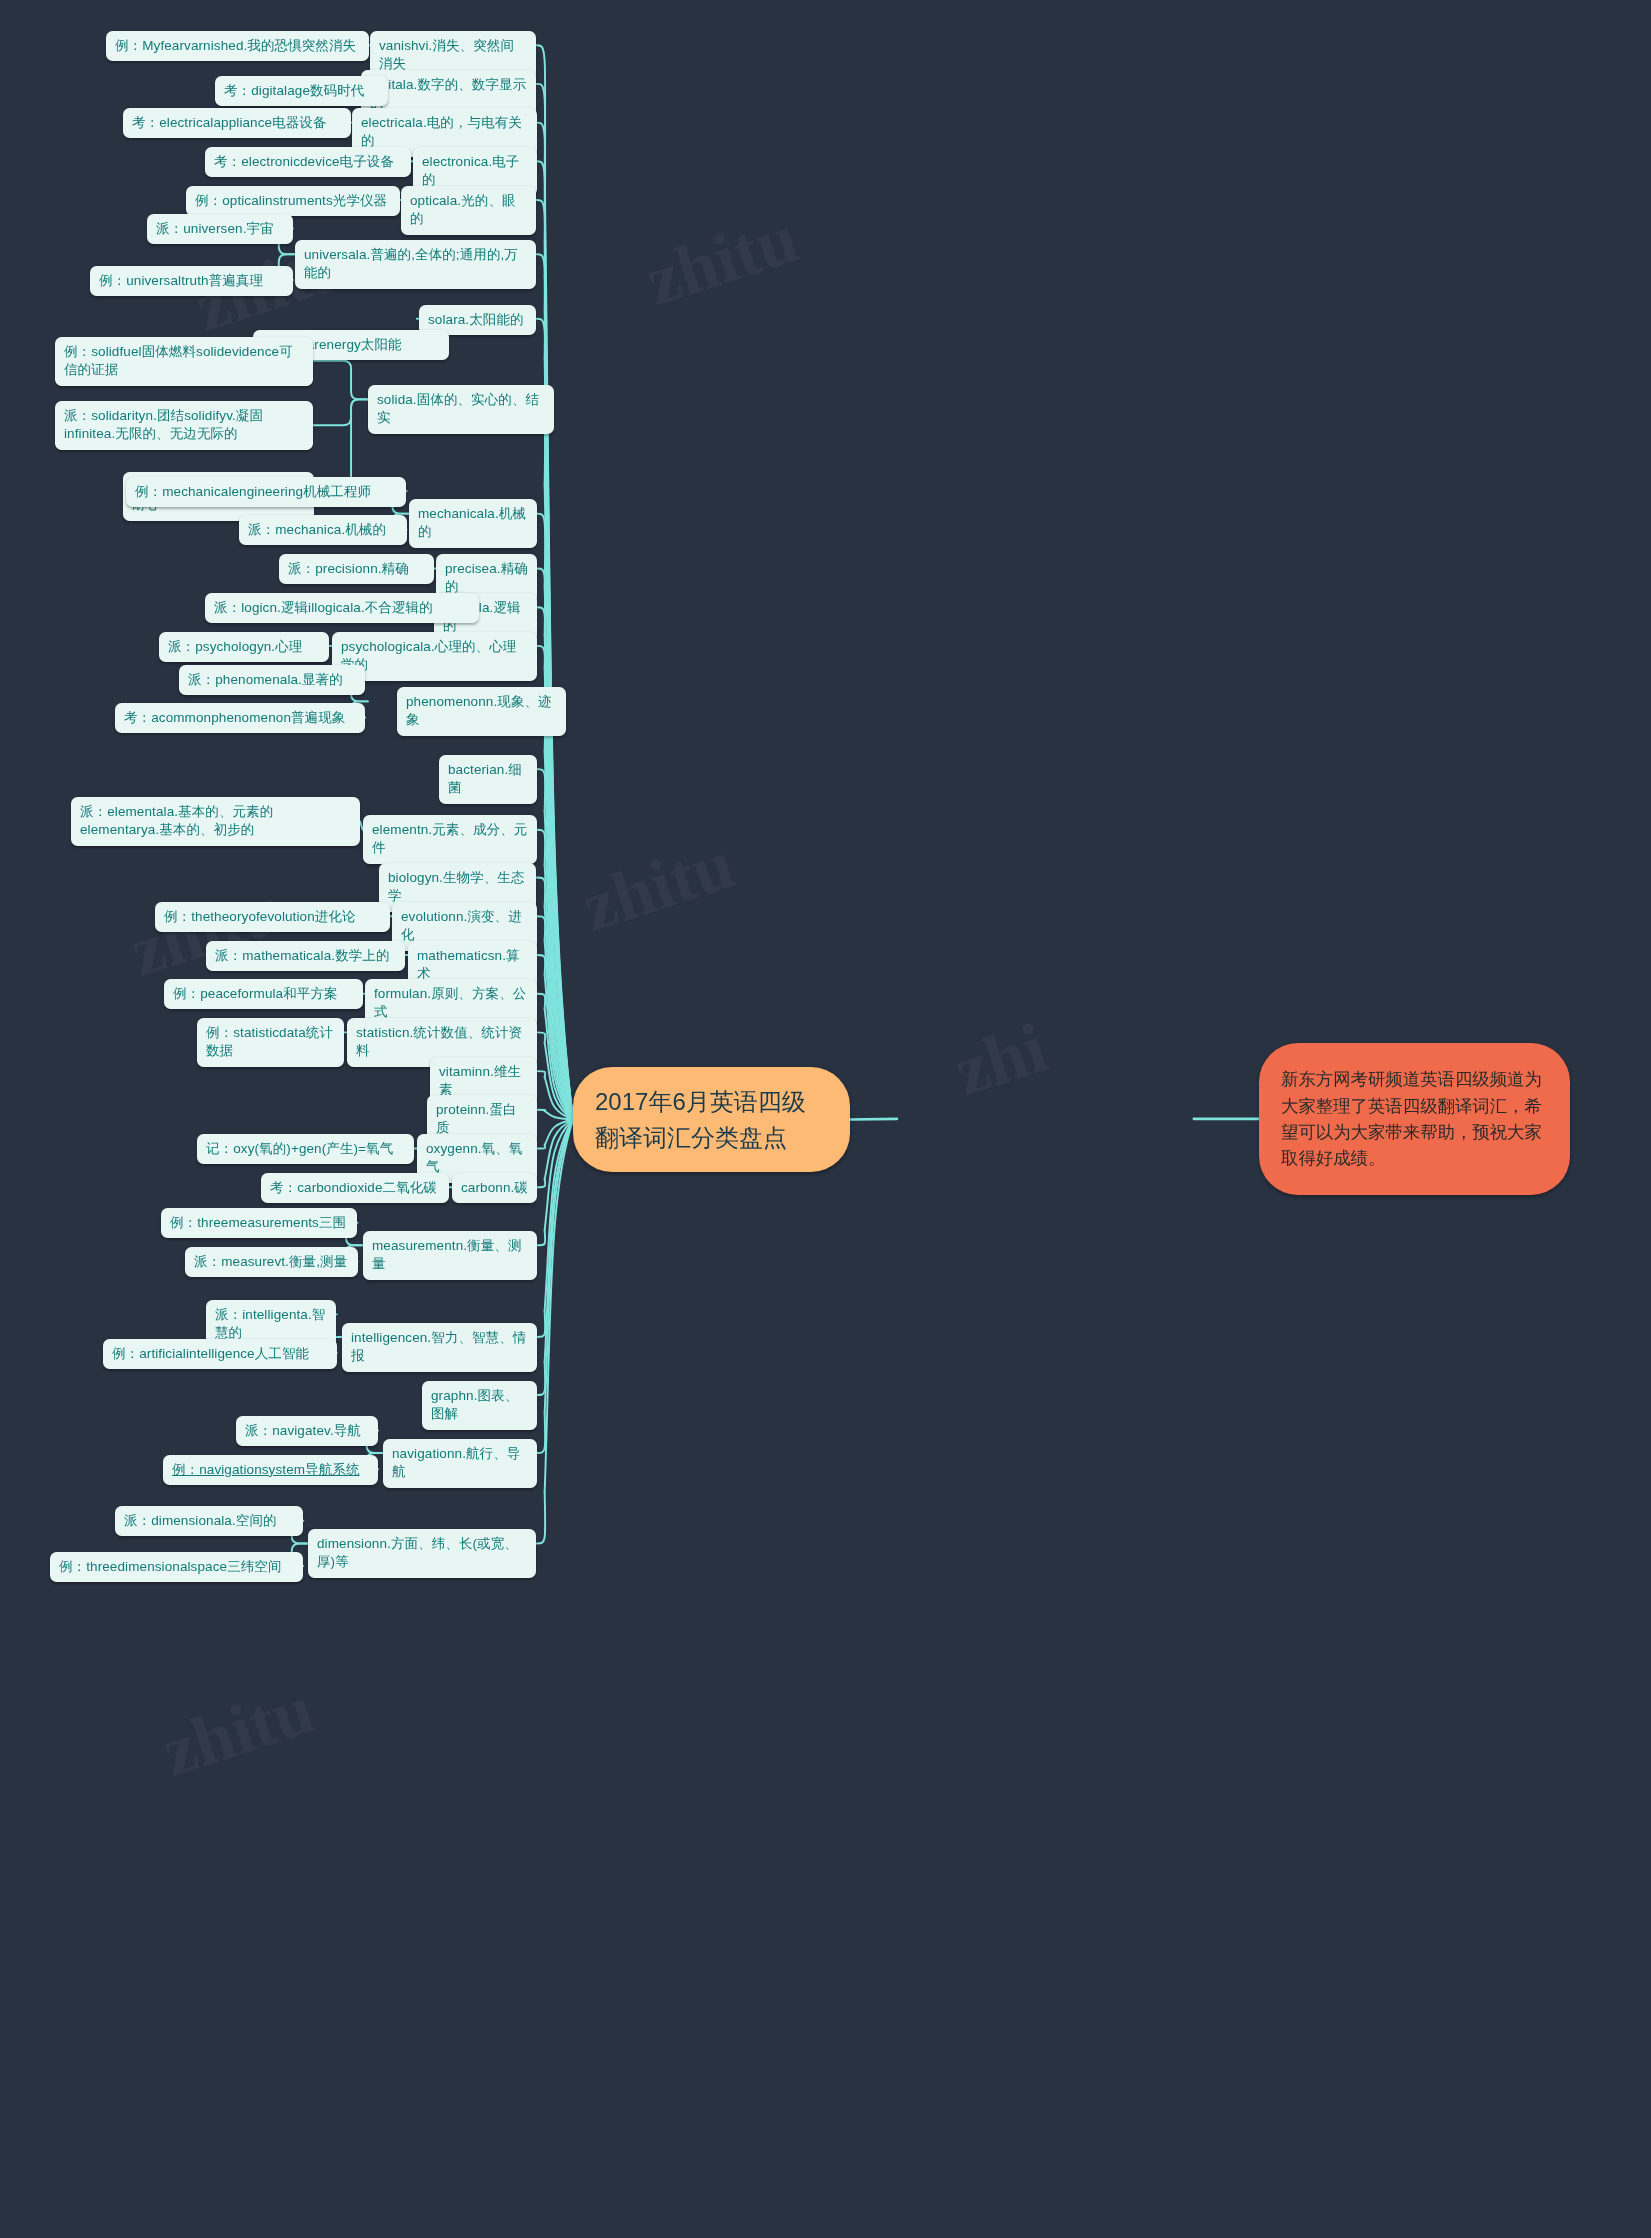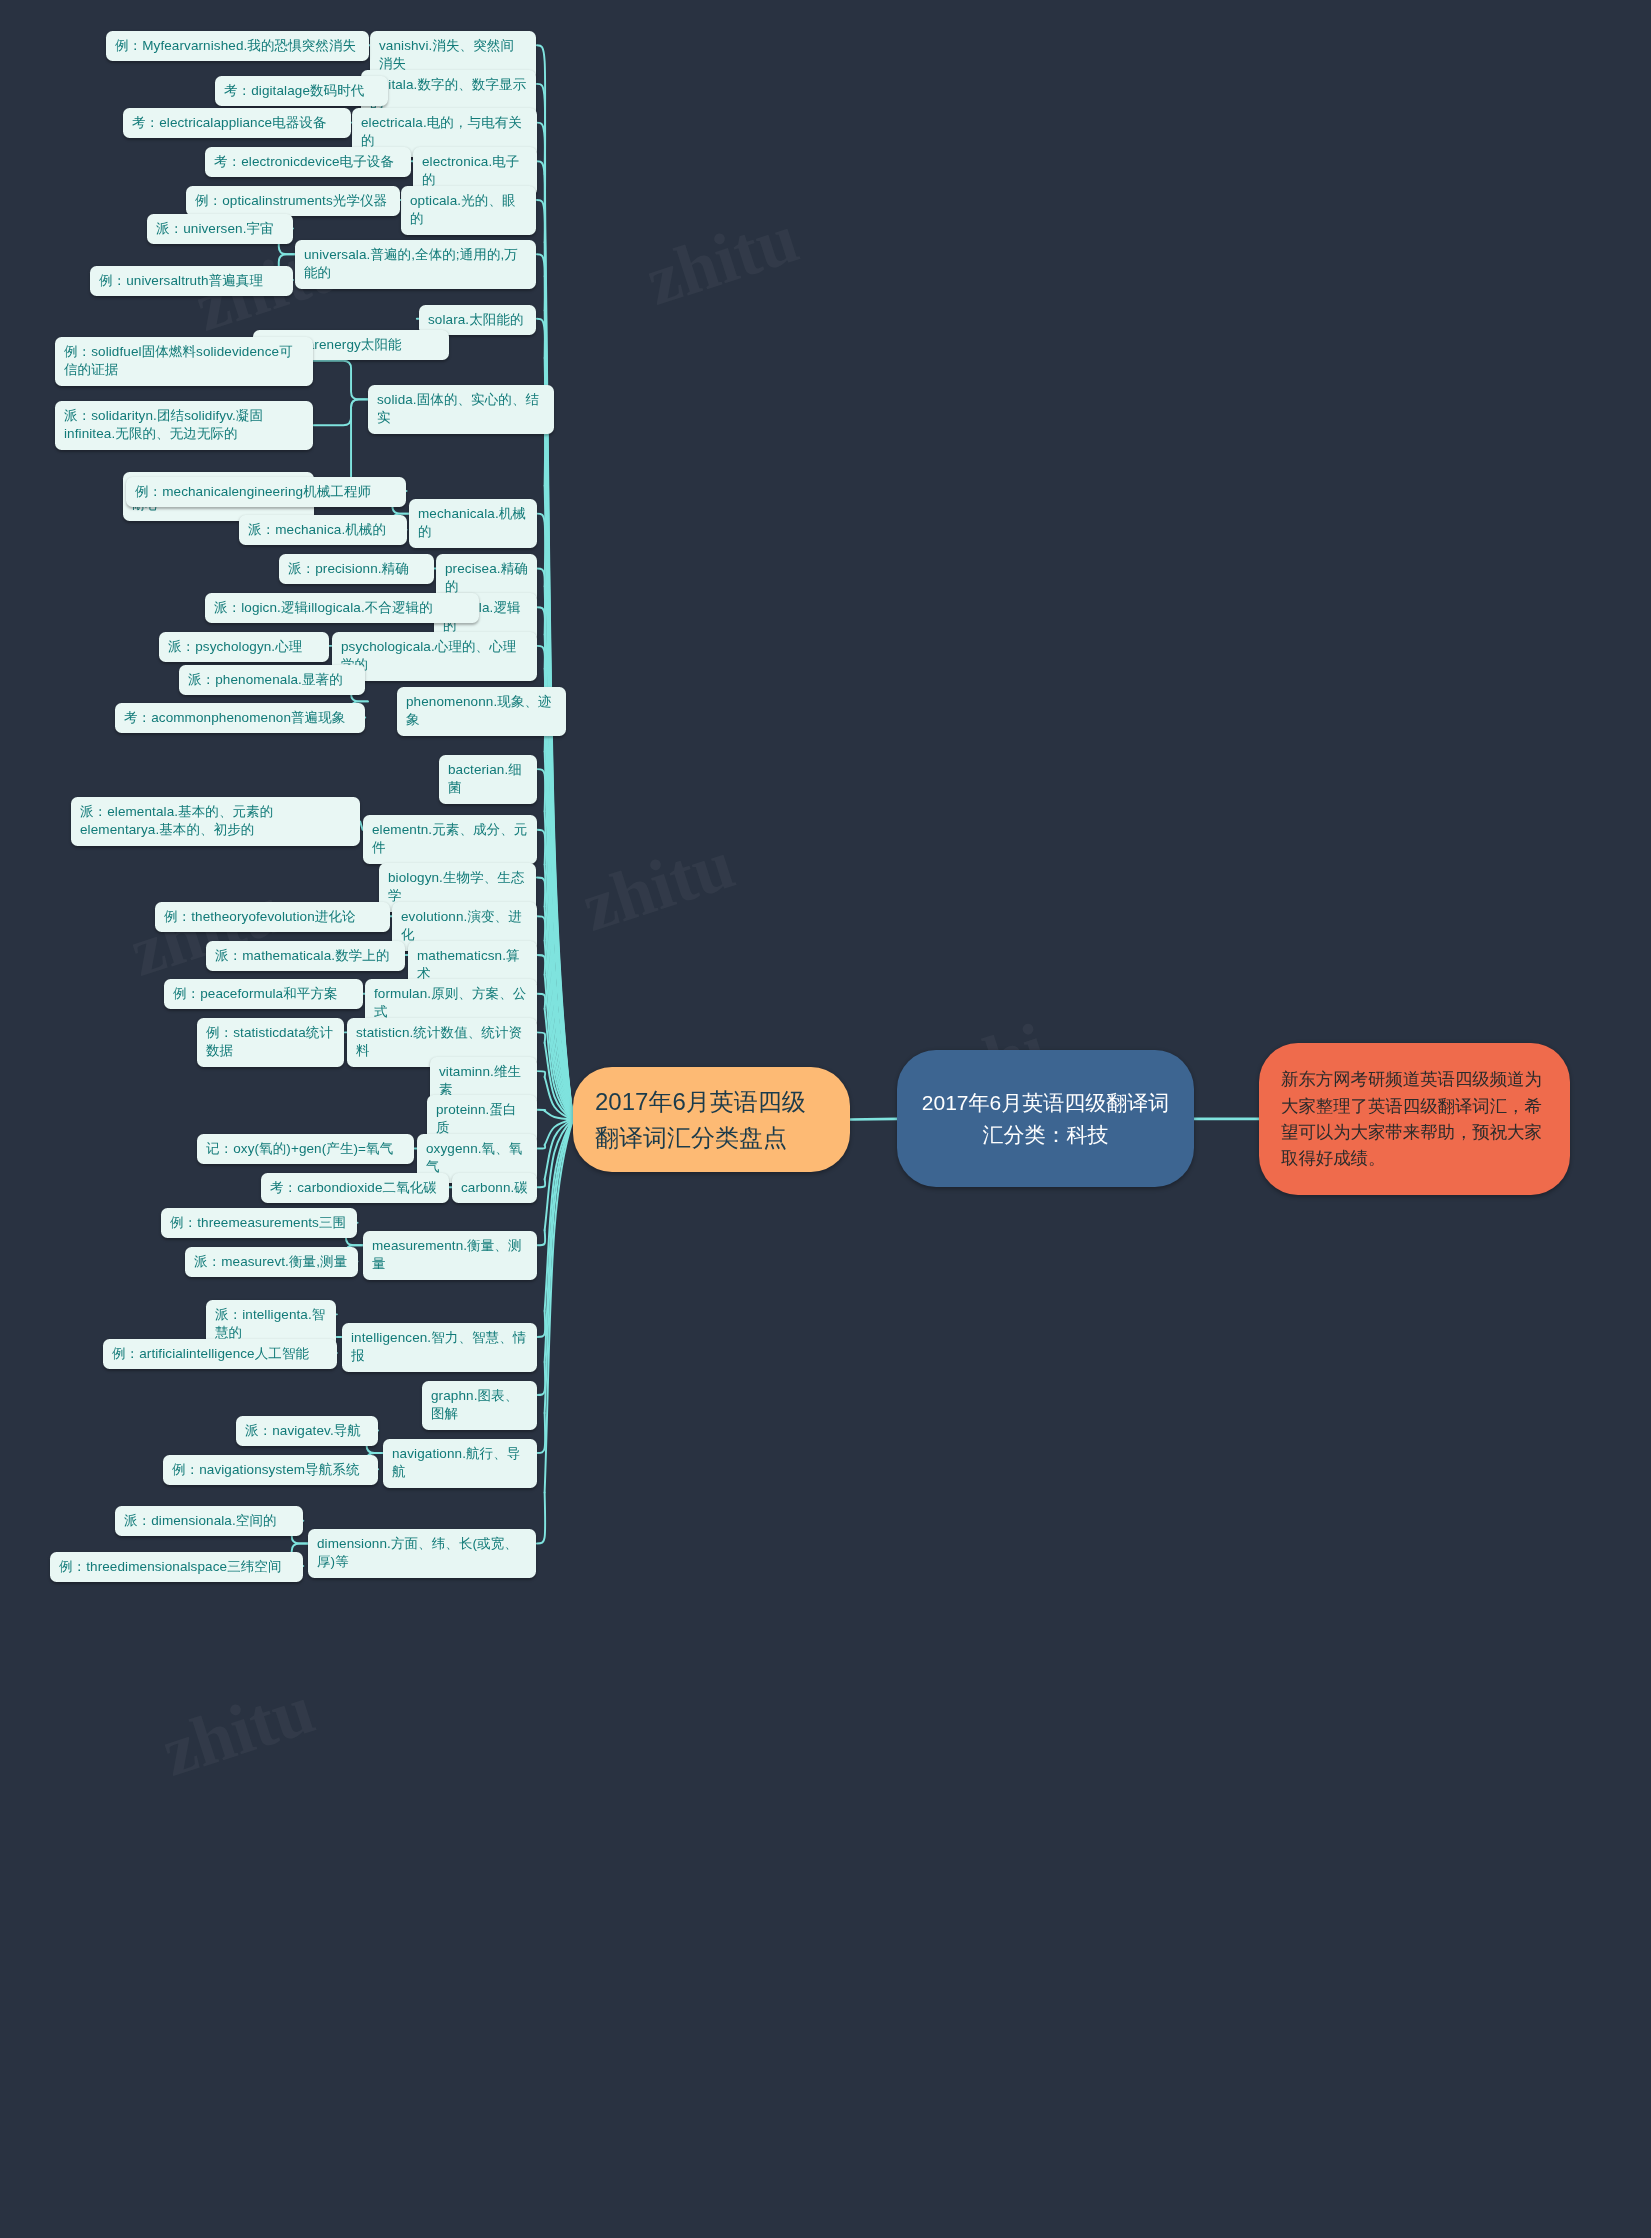--- a/index.html
+++ b/index.html
@@ -233,25 +233,24 @@
       <div class="node lvl3" style="left: 261px; top: 1173px; width: 188px; min-height: 28px;">考：carbondioxide二氧化碳</div>
       <div class="node lvl2" style="left: 363px; top: 1231px; width: 174px; min-height: 28px;">measurementn.衡量、测量</div>
       <div class="node lvl3" style="left: 161px; top: 1208px; width: 196px; min-height: 28px;">例：threemeasurements三围</div>
       <div class="node lvl3" style="left: 185px; top: 1247px; width: 173px; min-height: 28px;">派：measurevt.衡量,测量</div>
       <div class="node lvl2" style="left: 342px; top: 1323px; width: 195px; min-height: 28px;">intelligencen.智力、智慧、情报</div>
       <div class="node lvl3" style="left: 206px; top: 1300px; width: 130px; min-height: 28px;">派：intelligenta.智慧的</div>
       <div class="node lvl3" style="left: 103px; top: 1339px; width: 234px; min-height: 28px;">例：artificialintelligence人工智能</div>
       <div class="node lvl2" style="left: 422px; top: 1381px; width: 115px; min-height: 28px;">graphn.图表、图解</div>
       <div class="node lvl2" style="left: 383px; top: 1439px; width: 154px; min-height: 28px;">navigationn.航行、导航</div>
       <div class="node lvl3" style="left: 236px; top: 1416px; width: 142px; min-height: 28px;">派：navigatev.导航</div>
-      <div class="node lvl3" style="left: 163px; top: 1455px; width: 215px; min-height: 28px;">例：navigationsystem导航系统</div>
+      <div class="node lvl3" style="left: 163px; top: 1455px; width: 215px; min-height: 28px; text-decoration: underline;">例：navigationsystem导航系统</div>
       <div class="node lvl2" style="left: 308px; top: 1529px; width: 228px; min-height: 28px;">dimensionn.方面、纬、长(或宽、厚)等</div>
       <div class="node lvl3" style="left: 115px; top: 1506px; width: 188px; min-height: 28px;">派：dimensionala.空间的</div>
       <div class="node lvl3" style="left: 50px; top: 1552px; width: 253px; min-height: 28px;">例：threedimensionalspace三纬空间</div>
     </div>
 
   <div class="bigpill" id="topic-node" style="left: 573px; top: 1067px; width: 277px; height: 105px;">2017年6月英语四级翻译词汇分类盘点</div>
 
-  <div class="bigpill" id="center-node" style="left: 897px; top: 1050px; width: 297px; height: 137px;">2017年6月英语四级翻译词汇分类：科技</div>
 
   <div class="bigpill" id="note-node" style="left: 1259px; top: 1043px; width: 311px; height: 152px;">新东方网考研频道英语四级频道为大家整理了英语四级翻译词汇，希望可以为大家带来帮助，预祝大家取得好成绩。</div>
 </div>
 
 
 </body></html>

